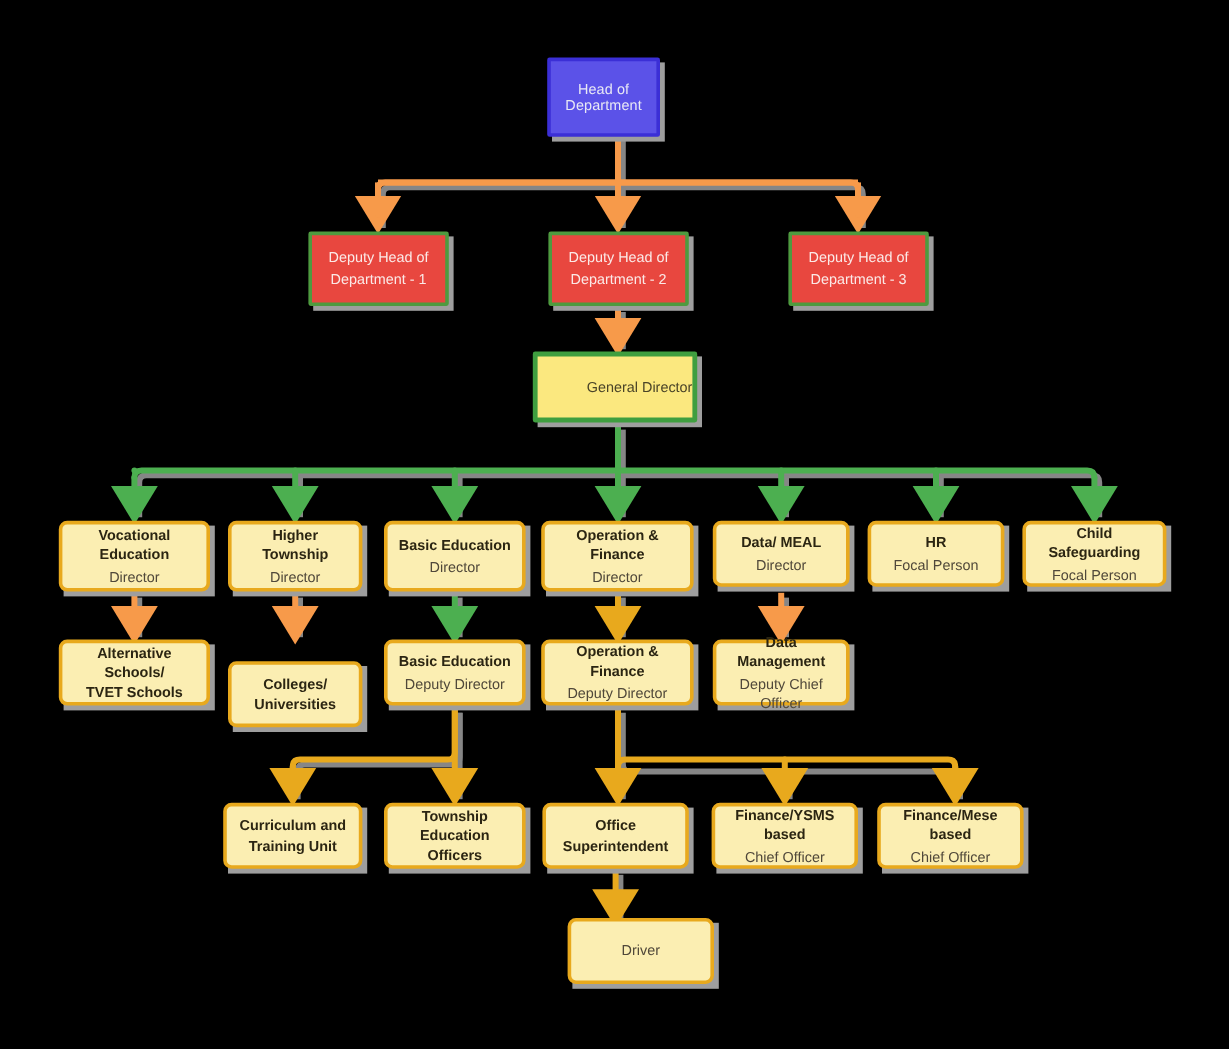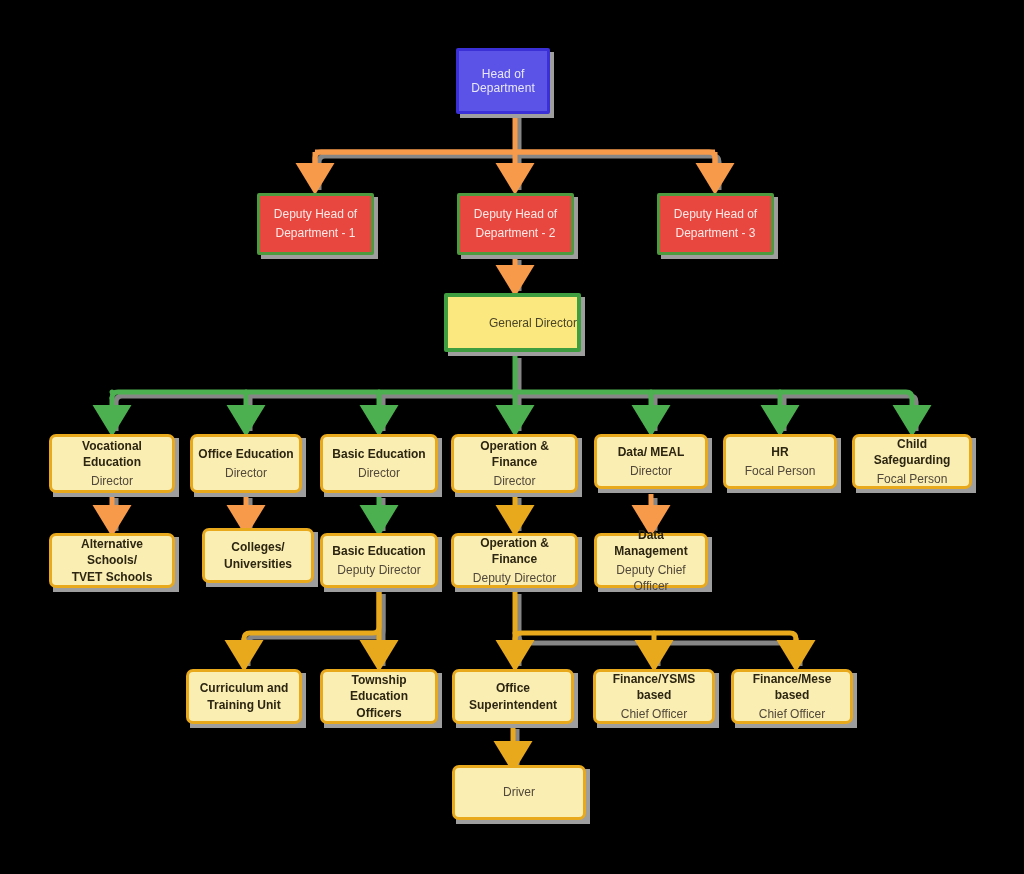--- a/index.html
+++ b/index.html
@@ -267,21 +267,21 @@
     <div class="shadow"></div>
     <div class="body">
       <span class="title">Vocational Education</span>
       <span class="subtitle">Director</span>
     </div>
   </div>
 
   <div class="node org" style="left:190px; top:434px; width:112px; height:59px;">
     <div class="shadow"></div>
     <div class="body">
-      <span class="title">Office Education</span>
+      <span class="title">Higher Township</span>
       <span class="subtitle">Director</span>
     </div>
   </div>
 
   <div class="node org" style="left:320px; top:434px; width:118px; height:59px;">
     <div class="shadow"></div>
     <div class="body">
       <span class="title">Basic Education</span>
       <span class="subtitle">Director</span>
     </div>
@@ -320,21 +320,21 @@
   </div>
 
   <div class="node org" style="left:49px; top:533px; width:126px; height:55px;">
     <div class="shadow"></div>
     <div class="body">
       <span class="title two-line-bold">Alternative Schools/</span>
       <span class="title two-line-bold">TVET Schools</span>
     </div>
   </div>
 
-  <div class="node org" style="left:190px; top:528px; width:112px; height:55px;margin-left:12px;">
+  <div class="node org" style="left:190px; top:551px; width:112px; height:55px;">
     <div class="shadow"></div>
     <div class="body">
       <span class="title two-line-bold">Colleges/</span>
       <span class="title two-line-bold">Universities</span>
     </div>
   </div>
 
   <div class="node org" style="left:320px; top:533px; width:118px; height:55px;">
     <div class="shadow"></div>
     <div class="body">
@@ -392,20 +392,20 @@
   </div>
 
   <div class="node org" style="left:731px; top:669px; width:122px; height:55px;">
     <div class="shadow"></div>
     <div class="body">
       <span class="title">Finance/Mese based</span>
       <span class="subtitle">Chief Officer</span>
     </div>
   </div>
 
-  <div class="node org plain" style="left:452px; top:765px; width:134px; height:55px;">
+  <div class="node org plain" style="left:473px; top:765px; width:122px; height:55px;">
     <div class="shadow"></div>
     <div class="body">
       <span class="title">Driver</span>
     </div>
   </div>
 
 </div>
 
 </body></html>

